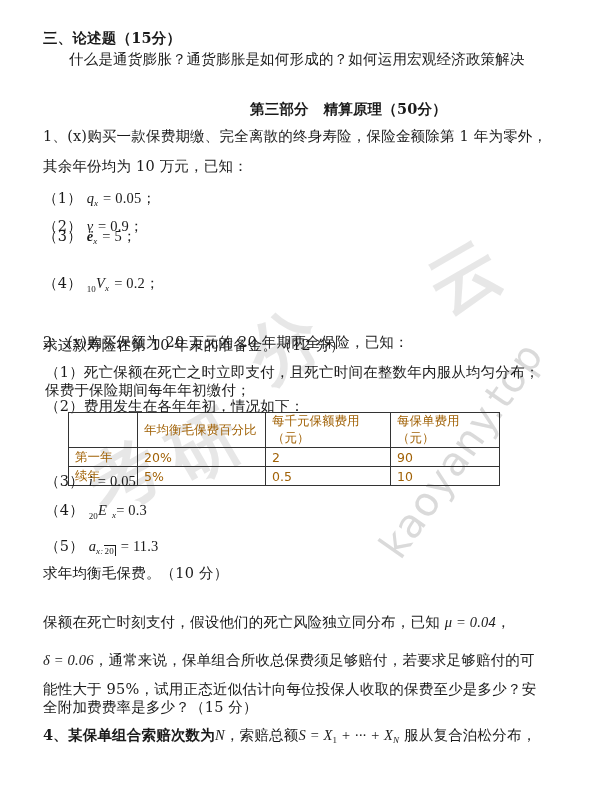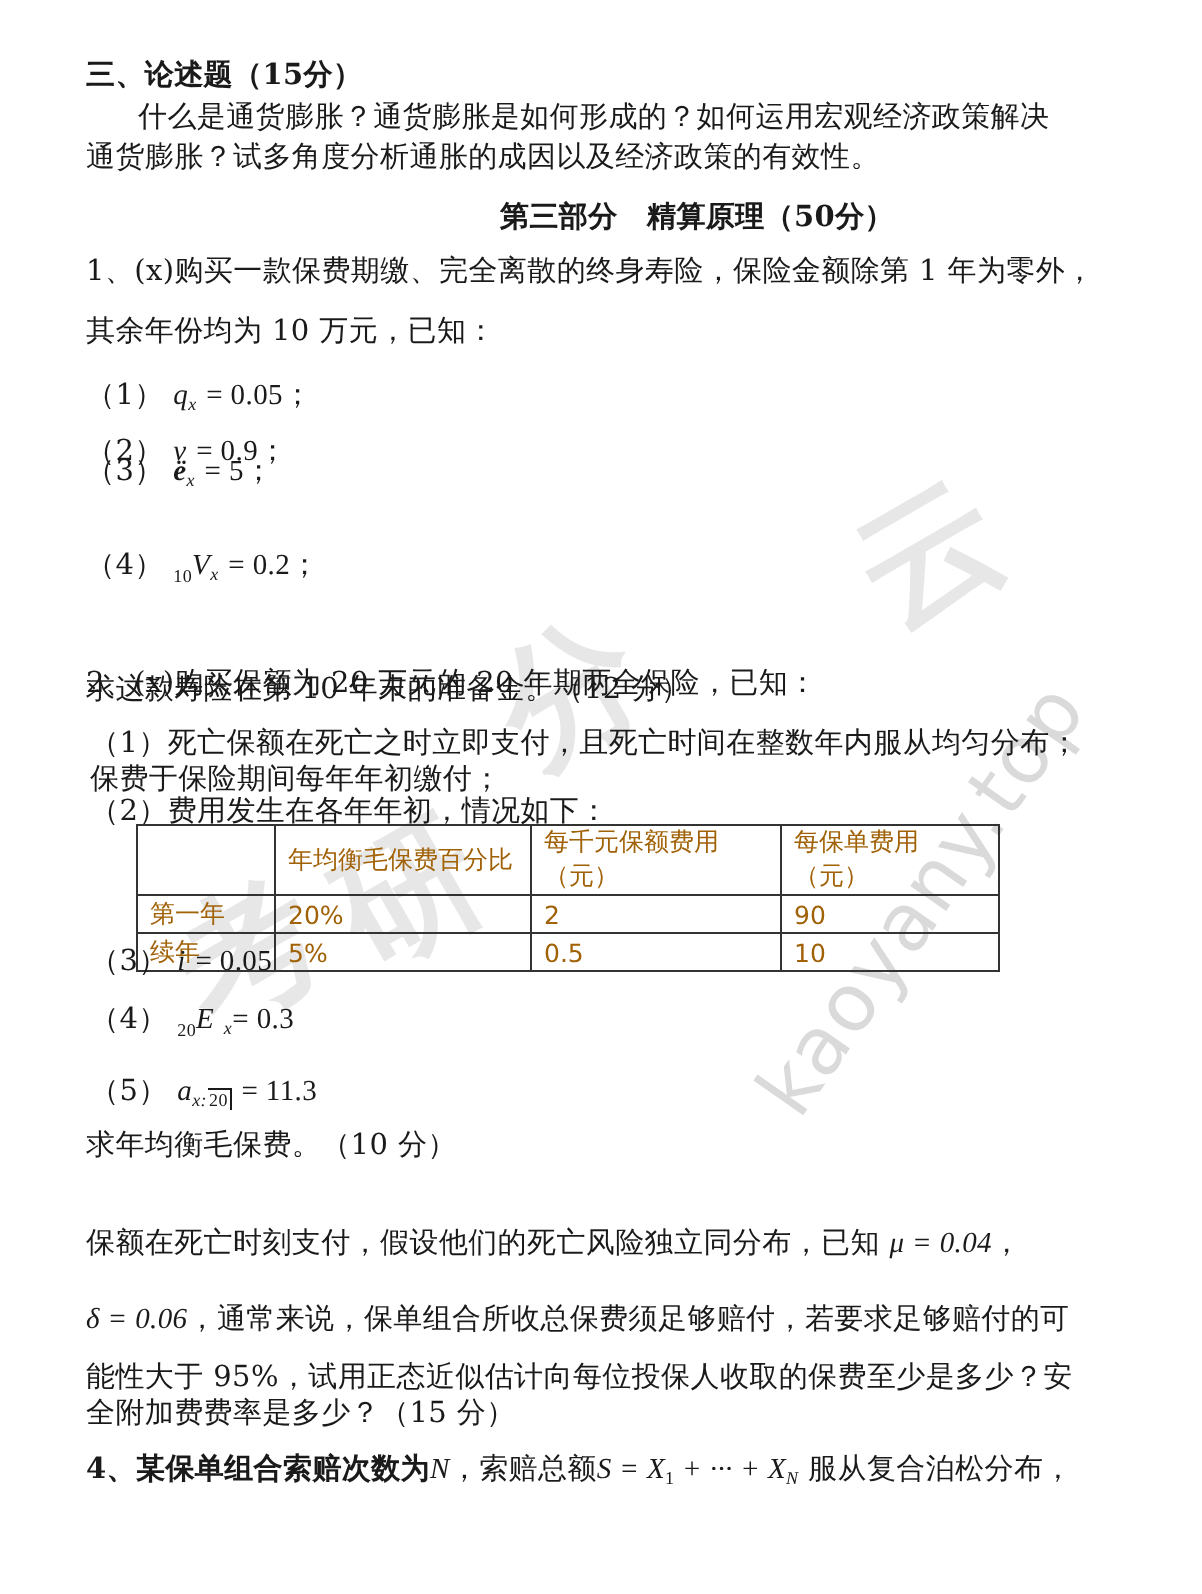--- a/index.html
+++ b/index.html
@@ -34,21 +34,20 @@
 <div class="page">
 
   <div class="watermark wm-url">kaoyany.top</div>
   <div class="watermark wm-brush" style="left:430px; top:230px;">云</div>
   <div class="watermark wm-brush" style="left:250px; top:300px;">分</div>
   <div class="watermark wm-brush" style="left:90px; top:430px;">考</div>
   <div class="watermark wm-brush" style="left:170px; top:400px;">研</div>
 
   <div class="line bold" style="left:43px; top:29px;">三、论述题（15分）</div>
   <div class="line" style="left:69px; top:50px;">什么是通货膨胀？通货膨胀是如何形成的？如何运用宏观经济政策解决</div>
-  <div class="line" style="left:43px; top:70px;">通货膨胀？试多角度分析通胀的成因以及经济政策的有效性。</div>
 
   <div class="line bold center" style="top:100px;">第三部分　精算原理（50分）</div>
 
   <div class="line" style="left:43px; top:127px;">1、(x)购买一款保费期缴、完全离散的终身寿险，保险金额除第 1 年为零外，</div>
   <div class="line" style="left:43px; top:157px;">其余年份均为 10 万元，已知：</div>
 
   <div class="line" style="left:43px; top:189px;">
     <span>（1）</span>
     <span class="math">q</span><sub class="math">x</sub>
     <span class="num">= 0.05；</span>

